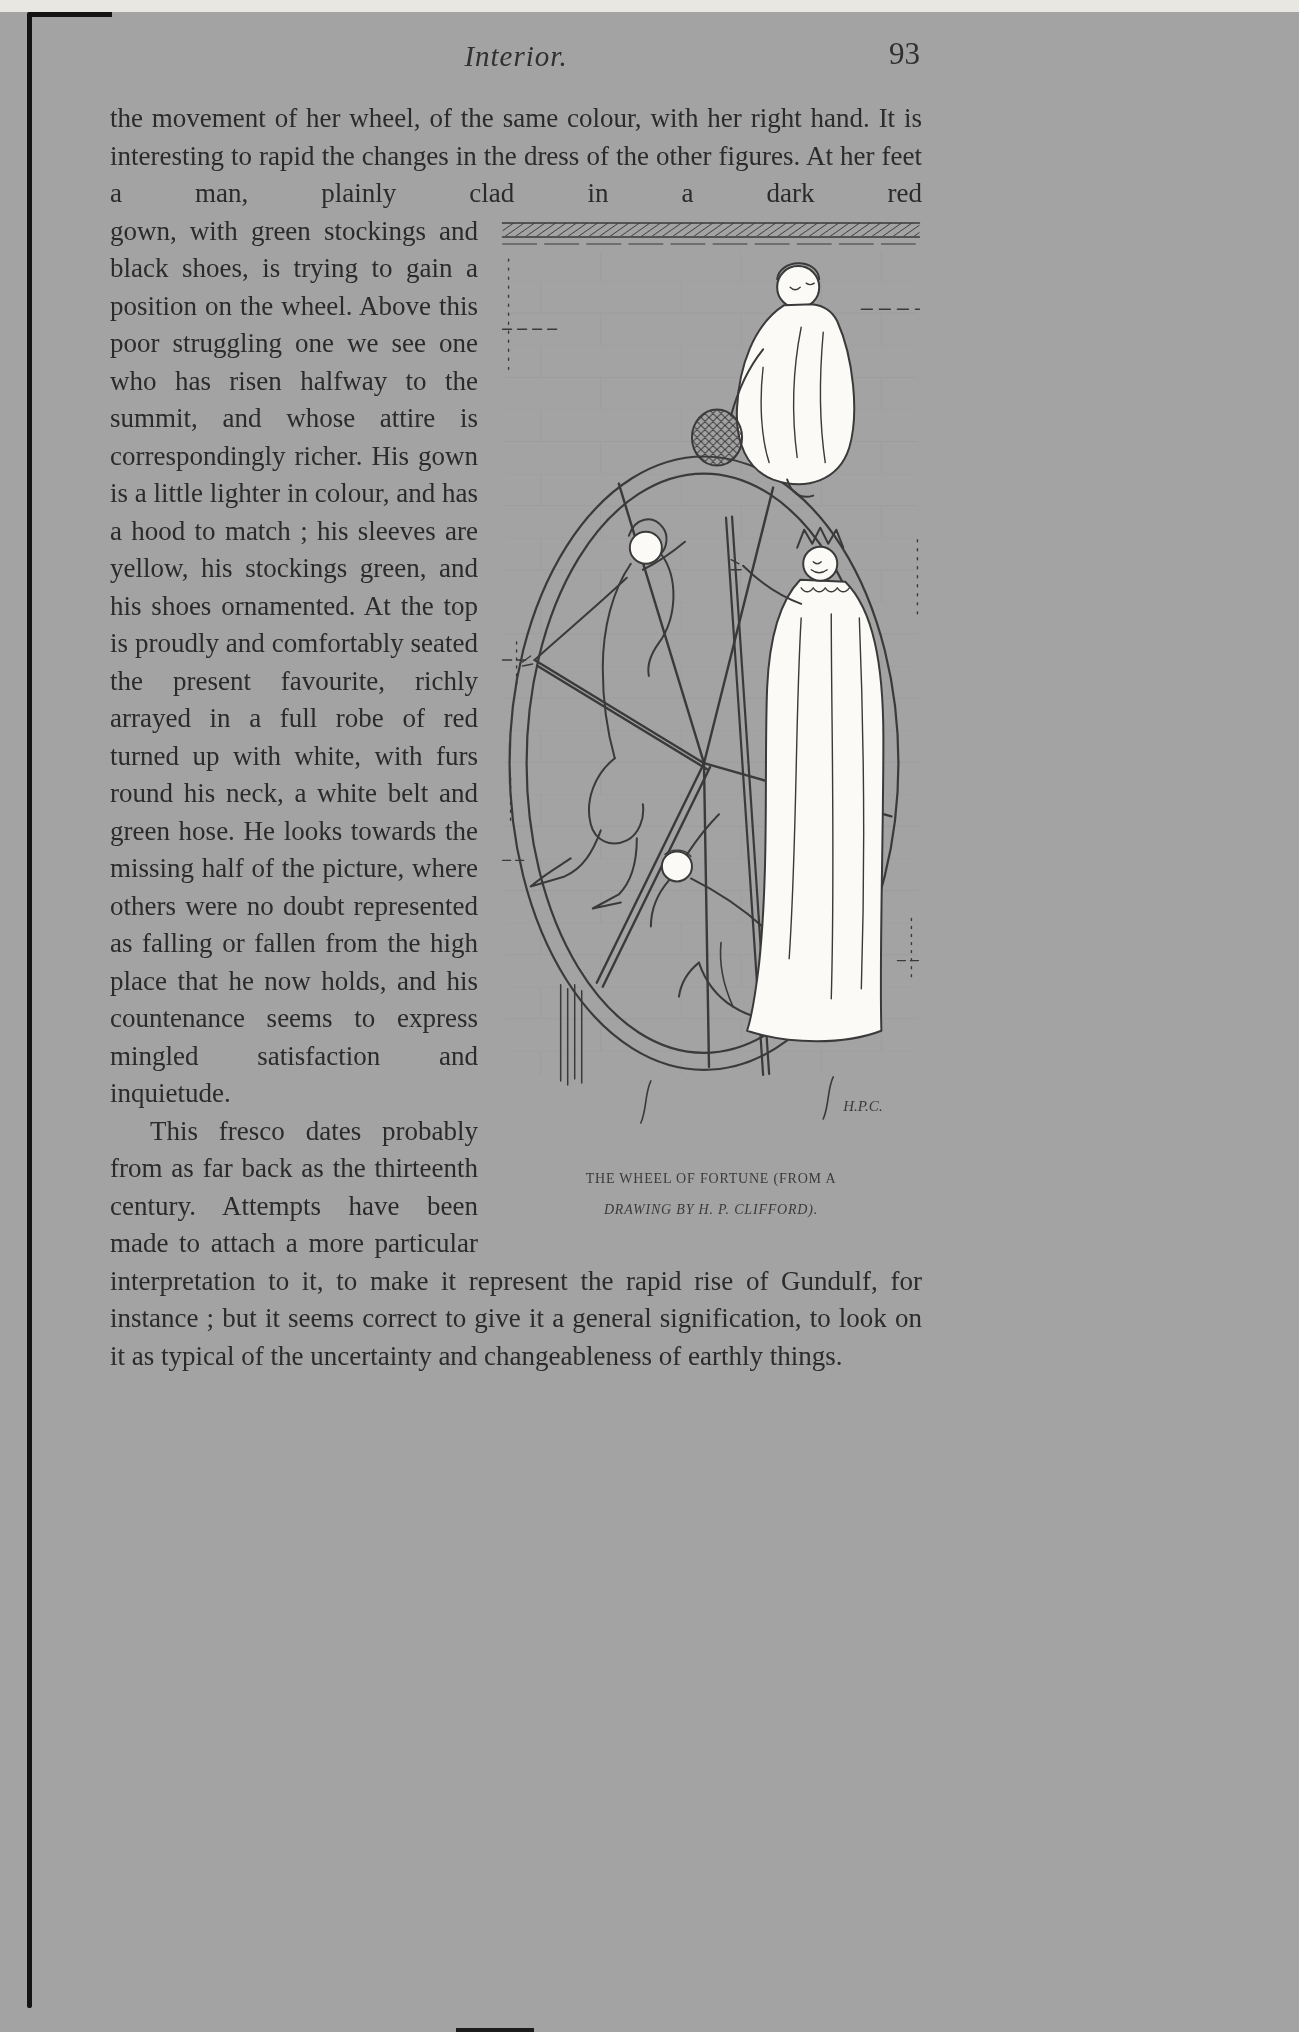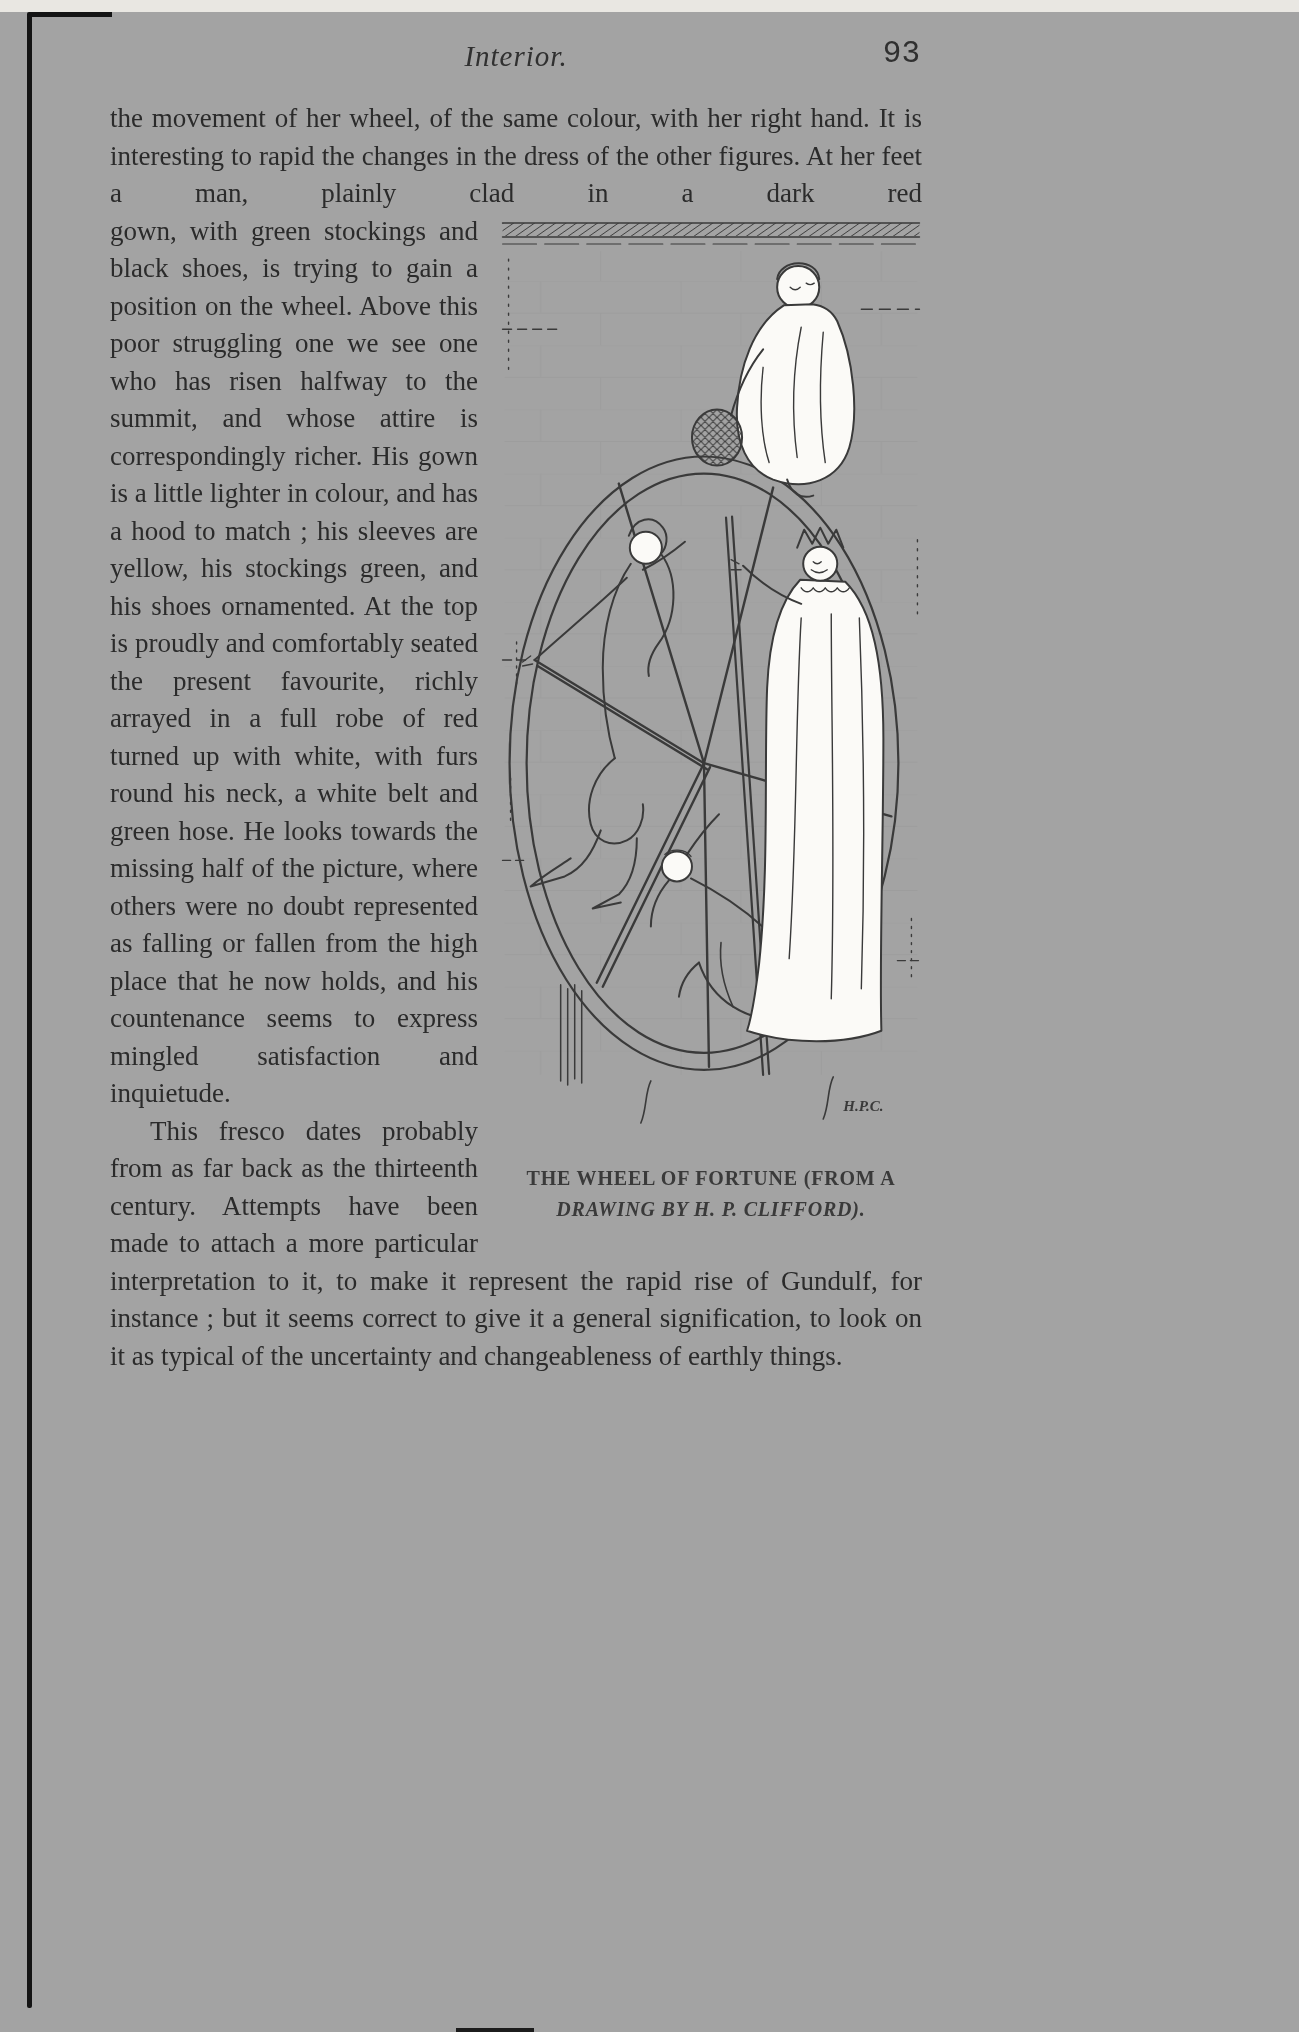--- a/index.html
+++ b/index.html
@@ -30,42 +30,41 @@
     position:absolute; left:110px; top:26px; width:812px;
   }
   .page-header { position:relative; height:50px; margin-bottom:12px; }
   .page-header .title {
     position:absolute; left:0; right:0; top:2px;
     text-align:center; font-style:italic;
     font-size:29px; letter-spacing:1px; color:#303030;
   }
   .page-header .pageno {
     position:absolute; right:2px; top:-2px;
-    font-size:31px; color:#303030;font-family:Liberation Mono, monospace;
+    font-size:31px; color:#303030;
   }
   p {
     font-size:27px; line-height:37.5px;
     text-align:justify;
     hyphens:auto; -webkit-hyphens:auto;
   }
   .justify-last { text-align-last:justify; }
   .indent { text-indent:40px; }
   strong.lead { font-weight:bold; }
 
   figure.wheel-figure {
     float:right;
     width:422px;
     margin:4px 0 14px 22px;
-    font-weight:bold;
   }
   figure.wheel-figure svg { display:block; }
   figcaption {
     margin-top:26px;
     text-align:center;
-    font-size:20px; line-height:31px;
+    font-size:14px; line-height:31px;
     letter-spacing:0.8px;
     color:#3a3a3a;
   }
   figcaption .cap2 { font-style:italic; }
   svg text { font-family:"Liberation Serif", serif; }
 </style>
 </head>
 <body>
 
 <div class="page">

